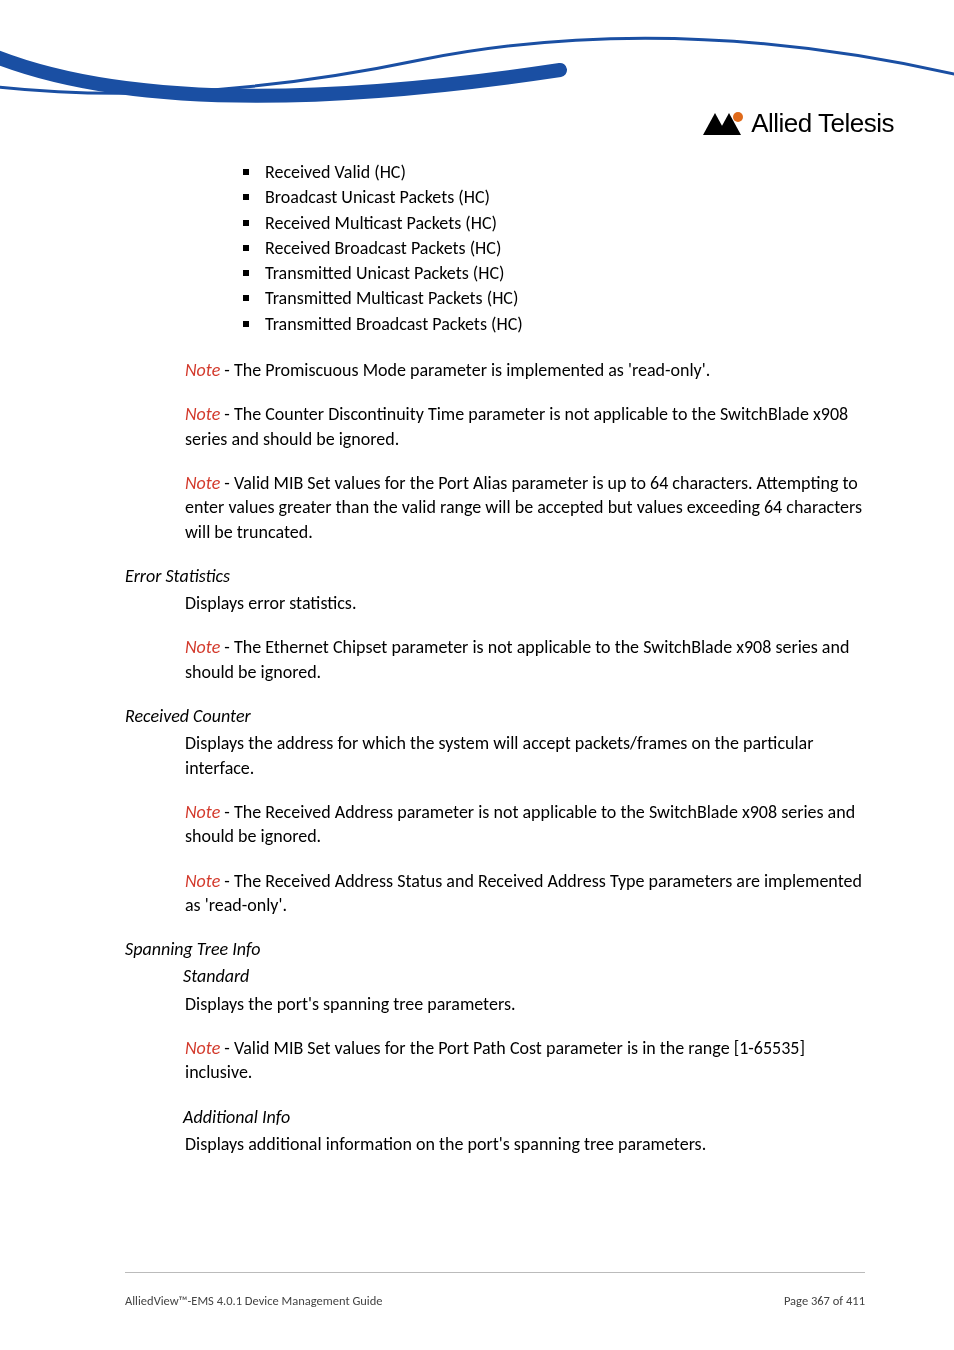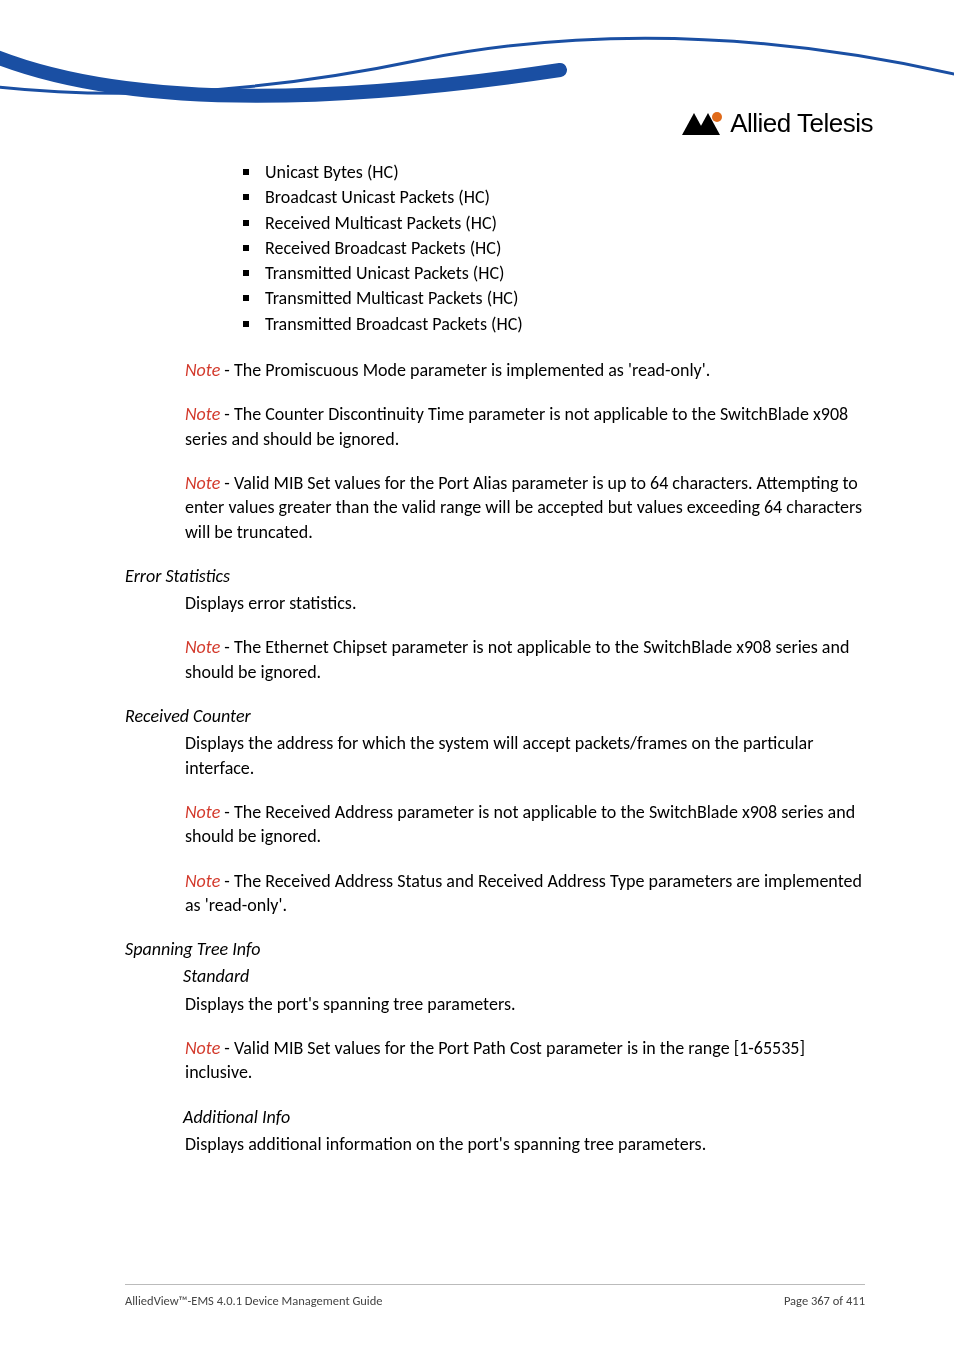--- a/index.html
+++ b/index.html
@@ -15,21 +15,21 @@
     position: absolute;
     top: 0;
     left: 0;
     width: 954px;
     height: 140px;
     pointer-events: none;
   }
   .logo-block {
     position: absolute;
     top: 108px;
-    right: 81px;
+    right: 60px;
     display: flex;
     align-items: center;
     gap: 6px;
   }
   .logo-mark svg { display: block; }
   .logo-text {
     font-family: "Trebuchet MS", "Segoe UI", sans-serif;
     font-size: 26px;
     font-weight: 400;
     color: #000;
@@ -78,21 +78,21 @@
     font-style: italic;
     margin-left: 58px;
     margin-bottom: 3px;
   }
   .footer {
     position: absolute;
     bottom: 42px;
     left: 125px;
     width: 740px;
     border-top: 1px solid #bbb;
-    padding-top: 8px;
+    padding-top: 20px;
     display: flex;
     justify-content: space-between;
     font-size: 12.5px;
     color: #444;
   }
 </style>
 </head>
 <body>
 
 <svg class="header-swoosh" viewBox="0 0 954 140" preserveAspectRatio="none">
@@ -109,21 +109,21 @@
     </svg>
   </span>
   <span class="logo-text">Allied Telesis</span>
 </div>
 
 <div class="content">
 
   <div class="bullets">
     <div class="row">
         <span class="sq"></span>
-        <span>Unicast Bytes (HC)</span>
+        <span>Received Valid (HC)</span>
       </div>
     <div class="row">
         <span class="sq"></span>
         <span>Broadcast Unicast Packets (HC)</span>
       </div>
     <div class="row">
         <span class="sq"></span>
         <span>Received Multicast Packets (HC)</span>
       </div>
     <div class="row">

